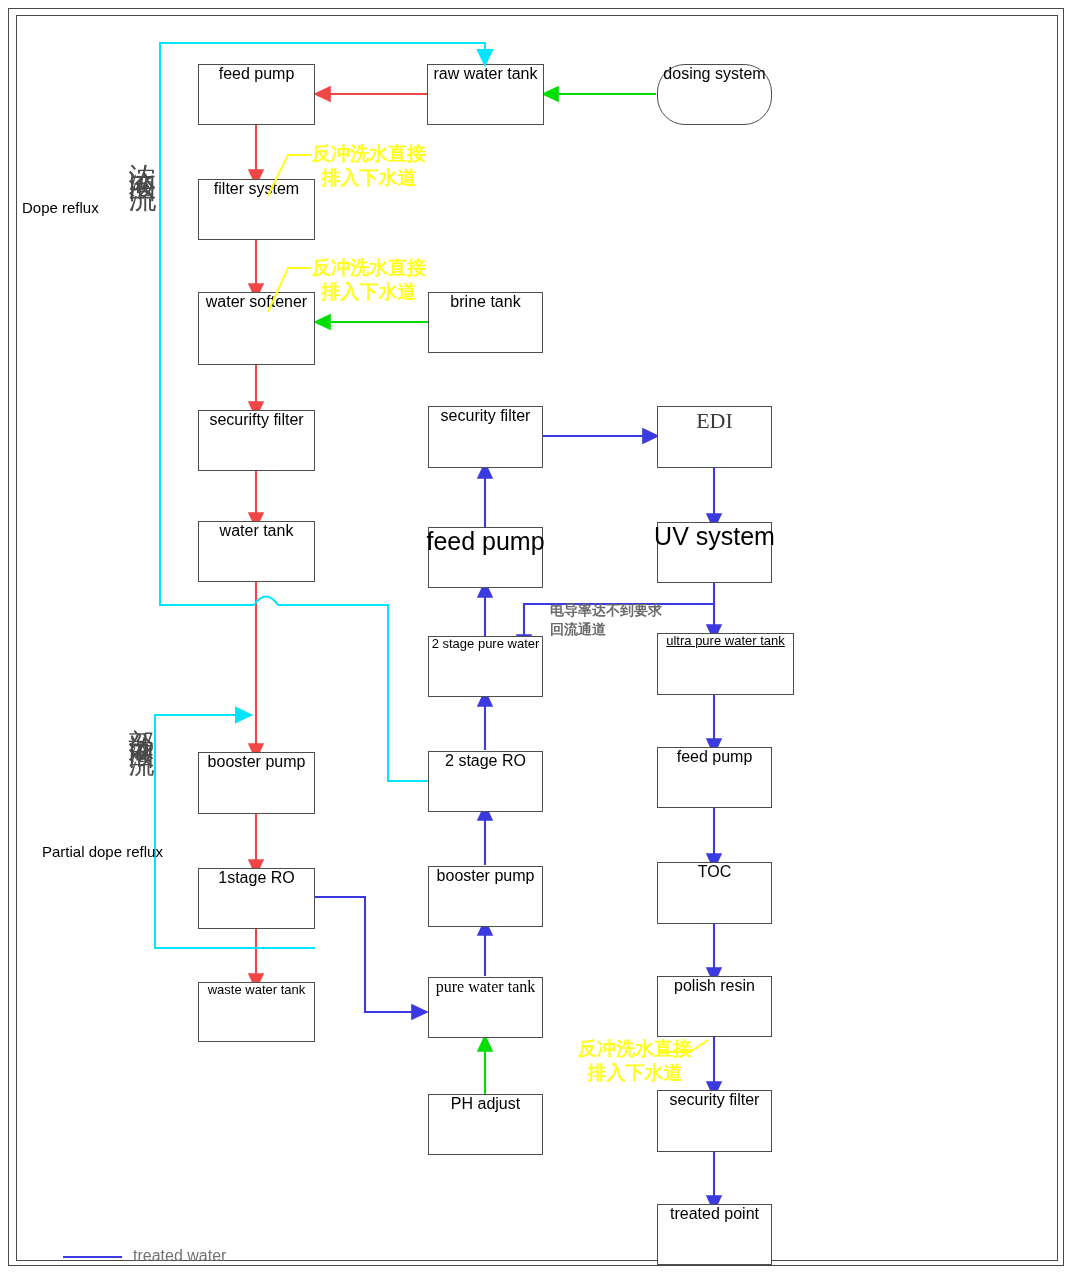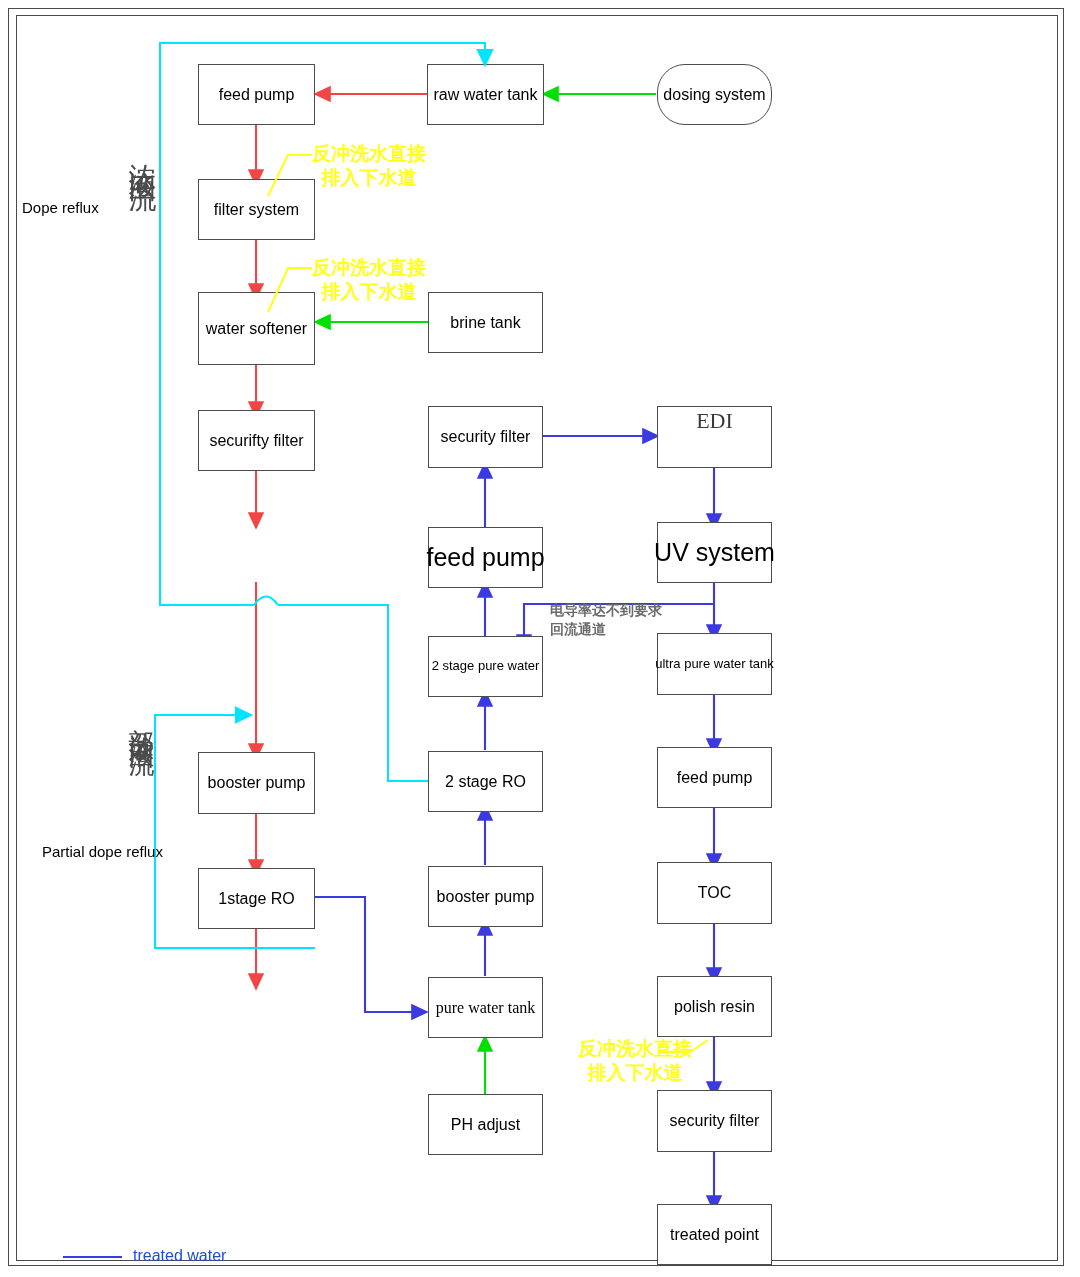--- a/index.html
+++ b/index.html
@@ -29,21 +29,21 @@
     width: 1042px; height: 1246px;
     border: 1.5px solid #4a4a4a;
     box-sizing: border-box;
   }
   .node {
     position: absolute;
     border: 1.6px solid #4d4d4d;
     background: #ffffff;
     box-sizing: border-box;
     display: flex;
-    align-items: center;
+    align-items: flex-start;
     justify-content: center;
     color: #000000;
     font-size: 16px;
     line-height: 1.1;
     white-space: nowrap;
     z-index: 6;
   }
   .node.sm { font-size: 13px; }
   .node.lg { font-size: 25px; }
   .node.serif-top {
@@ -105,21 +105,21 @@
     font-family: "Liberation Serif", "DejaVu Serif", serif;
     font-weight: bold;
     font-size: 14px;
     line-height: 1.35;
     white-space: pre-line;
   }
   .legend-label {
     position: absolute;
     z-index: 9;
     font-size: 16px;
-    color: #1d4ed8;
+    color: #737373;
   }
 </style>
 </head>
 <body>
 
 <div id="page">
 
   <div id="frame-outer"></div>
   <div id="frame-inner"></div>
 
@@ -219,29 +219,35 @@
   </div>
 
   <div class="node" style="left:428px; top:292px; width:115px; height:61px;">
     <span>brine tank</span>
   </div>
 
   <div class="node" style="left:198px; top:410px; width:117px; height:61px;">
     <span>securifty filter</span>
   </div>
 
+  <div class="node" style="left:198px; top:521px; width:117px; height:61px;">
+    <span>water tank</span>
+  </div>
 
   <div class="node overflow-txt" style="left:198px; top:752px; width:117px; height:62px;">
     <span>booster pump</span>
   </div>
 
   <div class="node" style="left:198px; top:868px; width:117px; height:61px;">
     <span>1stage RO</span>
   </div>
 
+  <div class="node sm" style="left:198px; top:982px; width:117px; height:60px;">
+    <span>waste water tank</span>
+  </div>
 
   <div class="node" style="left:428px; top:406px; width:115px; height:62px;">
     <span>security filter</span>
   </div>
 
   <div class="node lg overflow-txt" style="left:428px; top:527px; width:115px; height:61px;">
     <span>feed pump</span>
   </div>
 
   <div class="node sm overflow-txt" style="left:428px; top:636px; width:115px; height:61px;">
@@ -265,21 +271,21 @@
   </div>
 
   <div class="node serif-top" style="left:657px; top:406px; width:115px; height:62px;">
     <span>EDI</span>
   </div>
 
   <div class="node lg overflow-txt" style="left:657px; top:522px; width:115px; height:61px;">
     <span>UV system</span>
   </div>
 
-  <div class="node sm overflow-txt" style="left:657px; top:633px; width:115px; height:62px;">
+  <div class="node sm overflow-txt" style="left:657px; top:633px; width:137px; height:62px;text-decoration:underline;">
     <span>ultra pure water tank</span>
   </div>
 
   <div class="node" style="left:657px; top:747px; width:115px; height:61px;">
     <span>feed pump</span>
   </div>
 
   <div class="node" style="left:657px; top:862px; width:115px; height:62px;">
     <span>TOC</span>
   </div>

